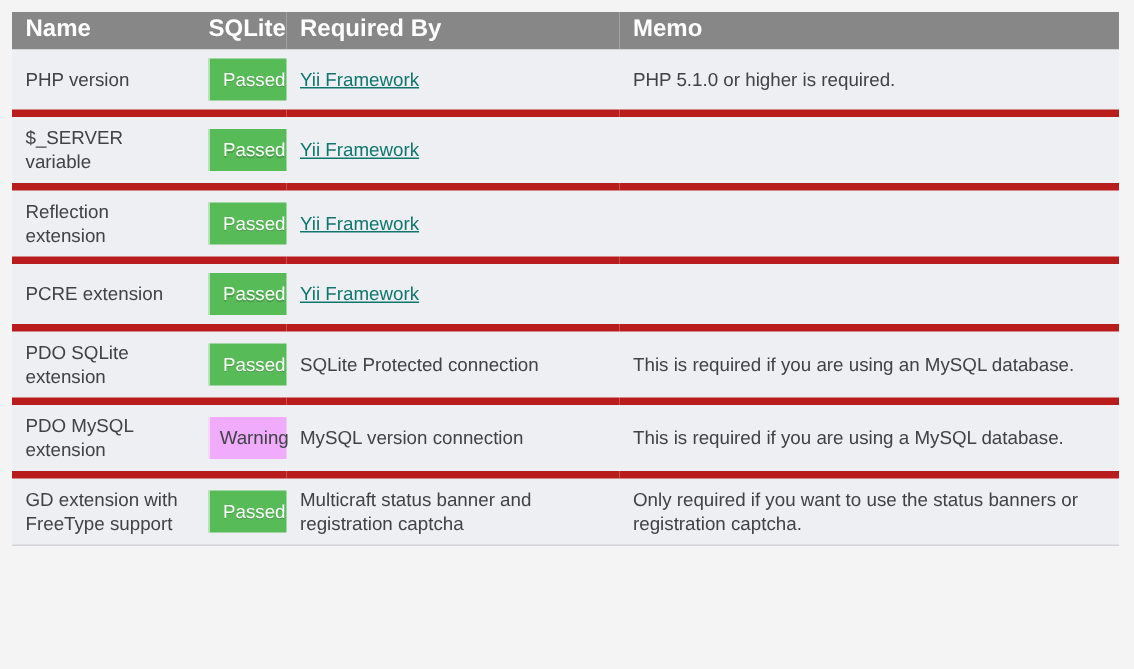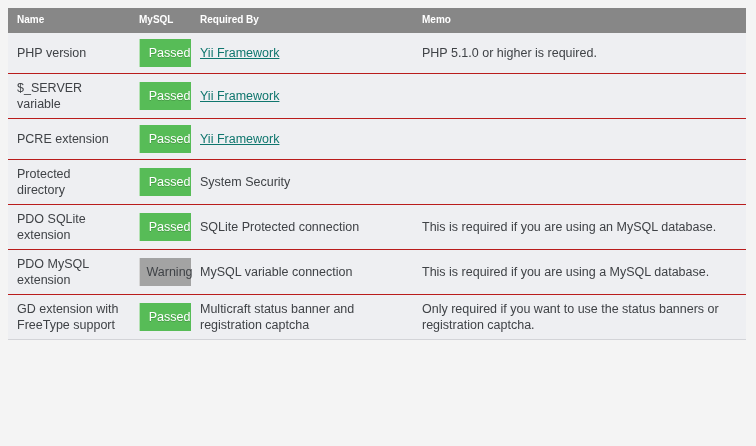--- a/index.html
+++ b/index.html
@@ -21,36 +21,36 @@
   }
   table.req-table {
     border-collapse: collapse;
     width: 738px;
     table-layout: fixed;
     background: #eeeff2;
   }
   table.req-table thead th {
     background: #878787;
     color: #ffffff;
-    font-size: 10px;
+    font-size: 16px;
     font-weight: bold;
     text-align: left;
     padding: 5px 9px 6px 9px;
     line-height: 14px;
     border: none;
     vertical-align: middle;
   }
   table.req-table tbody td {
     background: #eeeff2;
     color: #3f4246;
     font-size: 12.5px;
     line-height: 16px;
     padding: 6px 9px 6px 9px;
     border-top: 1px solid #e3e4e7;
-    border-bottom: 1px solid #b91c1c;
+    border-bottom: 5px solid #b91c1c;
     vertical-align: middle;
   }
   table.req-table tbody tr:first-child td {
     border-top: none;
   }
   table.req-table tbody tr:last-child td {
     border-bottom: 1px solid #d3d4d8;
   }
   
   .col-name   { width: 122px; }
@@ -76,21 +76,21 @@
     font-size: 12.5px;
     line-height: 14px;
   }
   .result-box.passed {
     background: #57bc57;
     color: #ffffff;
     font-weight: normal;
     text-shadow: 0 1px 0 rgba(0,0,0,0.18);
   }
   .result-box.warning {
-    background: #a3a3a3;
+    background: #f0abfc;
     color: #3f4246;
   }
   td.result-cell > .result-box {
     border-left: 1px solid rgba(255,255,255,0.55);
     border-right: 1px solid rgba(255,255,255,0.55);
   }
   .req-link {
     color: #0f766e;
     text-decoration: underline;
     cursor: pointer;
@@ -106,21 +106,21 @@
   <table class="req-table">
     <colgroup>
       <col class="col-name">
       <col class="col-result">
       <col class="col-req">
       <col class="col-memo">
     </colgroup>
     <thead>
       <tr>
         <th>Name</th>
-        <th>MySQL</th>
+        <th>SQLite</th>
         <th>Required By</th>
         <th>Memo</th>
       </tr>
     </thead>
     <tbody id="table-body">
         <tr>
           <td><span class="name-text">PHP version</span></td>
           <td class="result-cell">
             <div class="result-box passed">Passed</div>
           </td>
@@ -129,49 +129,49 @@
         </tr>
         <tr>
           <td><span class="name-text">$_SERVER variable</span></td>
           <td class="result-cell">
             <div class="result-box passed">Passed</div>
           </td>
           <td><span class="req-link">Yii Framework</span></td>
           <td><span class="memo-text"></span></td>
         </tr>
         <tr>
-          <td><span class="name-text">PCRE extension</span></td>
+          <td><span class="name-text">Reflection extension</span></td>
           <td class="result-cell">
             <div class="result-box passed">Passed</div>
           </td>
           <td><span class="req-link">Yii Framework</span></td>
           <td><span class="memo-text"></span></td>
         </tr>
         <tr>
-          <td><span class="name-text">Protected directory</span></td>
+          <td><span class="name-text">PCRE extension</span></td>
           <td class="result-cell">
             <div class="result-box passed">Passed</div>
           </td>
-          <td><span class="plain-text">System Security</span></td>
+          <td><span class="req-link">Yii Framework</span></td>
           <td><span class="memo-text"></span></td>
         </tr>
         <tr>
           <td><span class="name-text">PDO SQLite extension</span></td>
           <td class="result-cell">
             <div class="result-box passed">Passed</div>
           </td>
           <td><span class="plain-text">SQLite Protected connection</span></td>
           <td><span class="memo-text">This is required if you are using an MySQL database.</span></td>
         </tr>
         <tr>
           <td><span class="name-text">PDO MySQL extension</span></td>
           <td class="result-cell">
             <div class="result-box warning">Warning</div>
           </td>
-          <td><span class="plain-text">MySQL variable connection</span></td>
+          <td><span class="plain-text">MySQL version connection</span></td>
           <td><span class="memo-text">This is required if you are using a MySQL database.</span></td>
         </tr>
         <tr>
           <td><span class="name-text">GD extension with FreeType support</span></td>
           <td class="result-cell">
             <div class="result-box passed">Passed</div>
           </td>
           <td><span class="plain-text">Multicraft status banner and registration captcha</span></td>
           <td><span class="memo-text">Only required if you want to use the status banners or registration captcha.</span></td>
         </tr>

